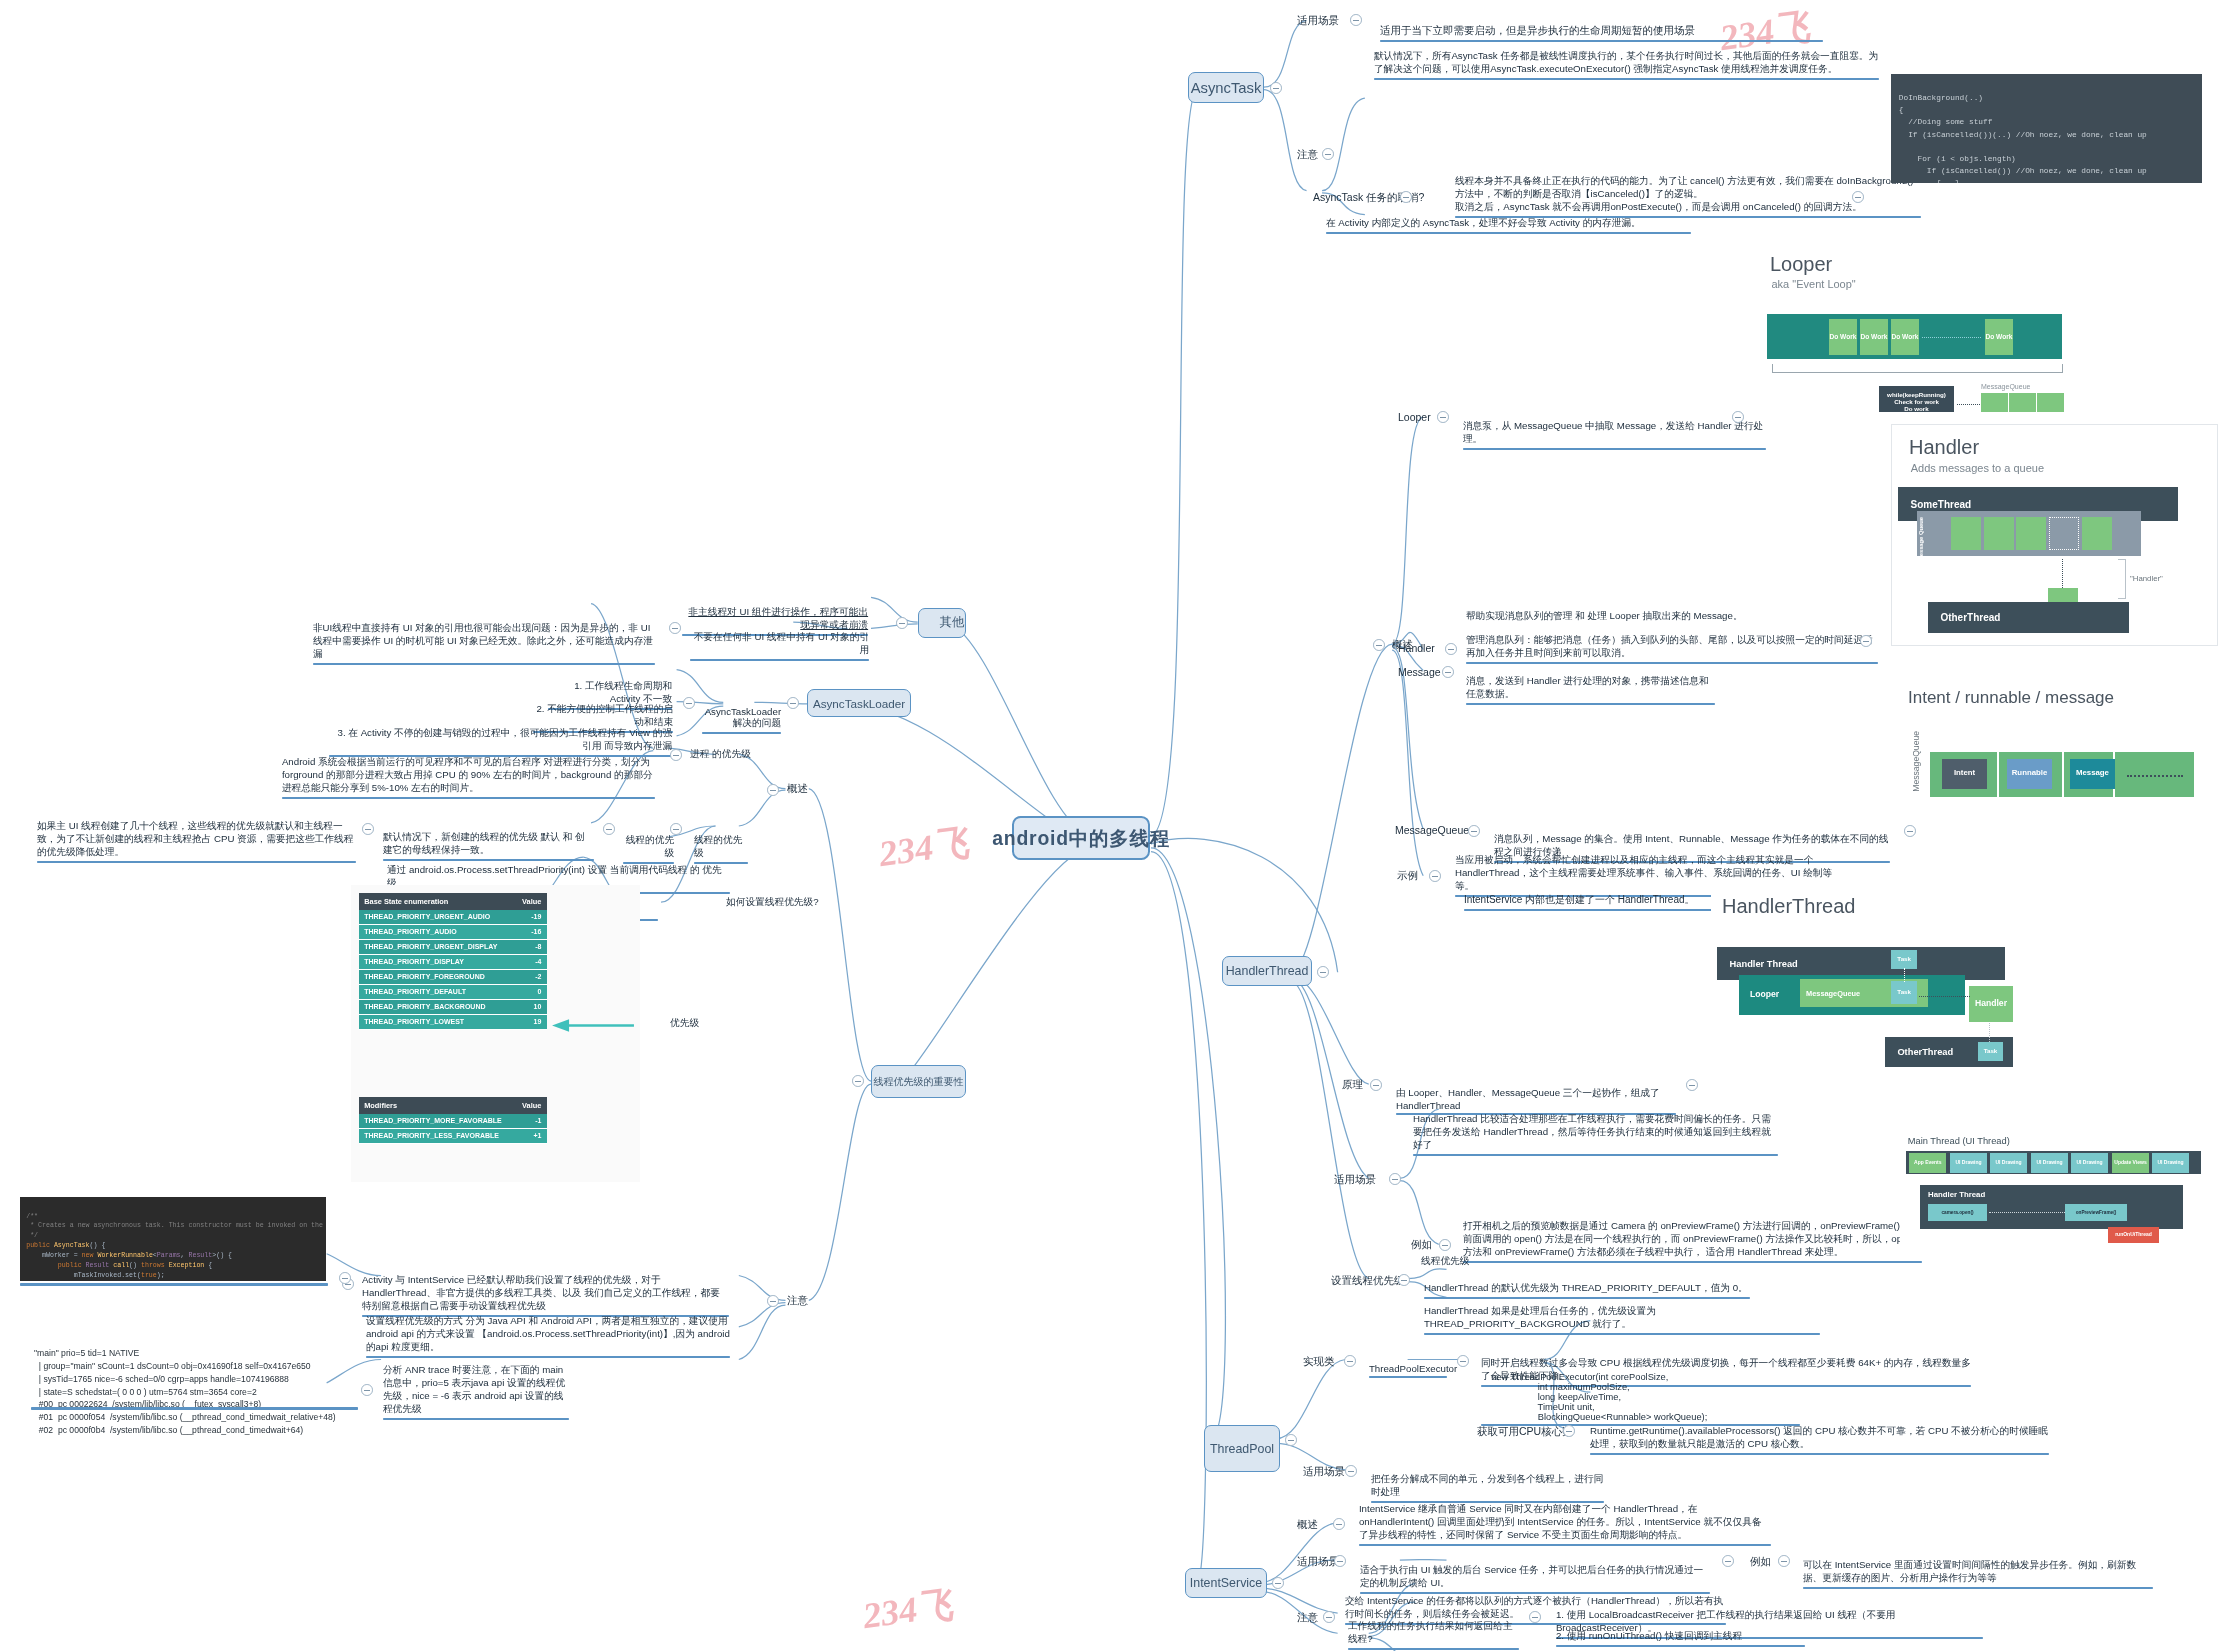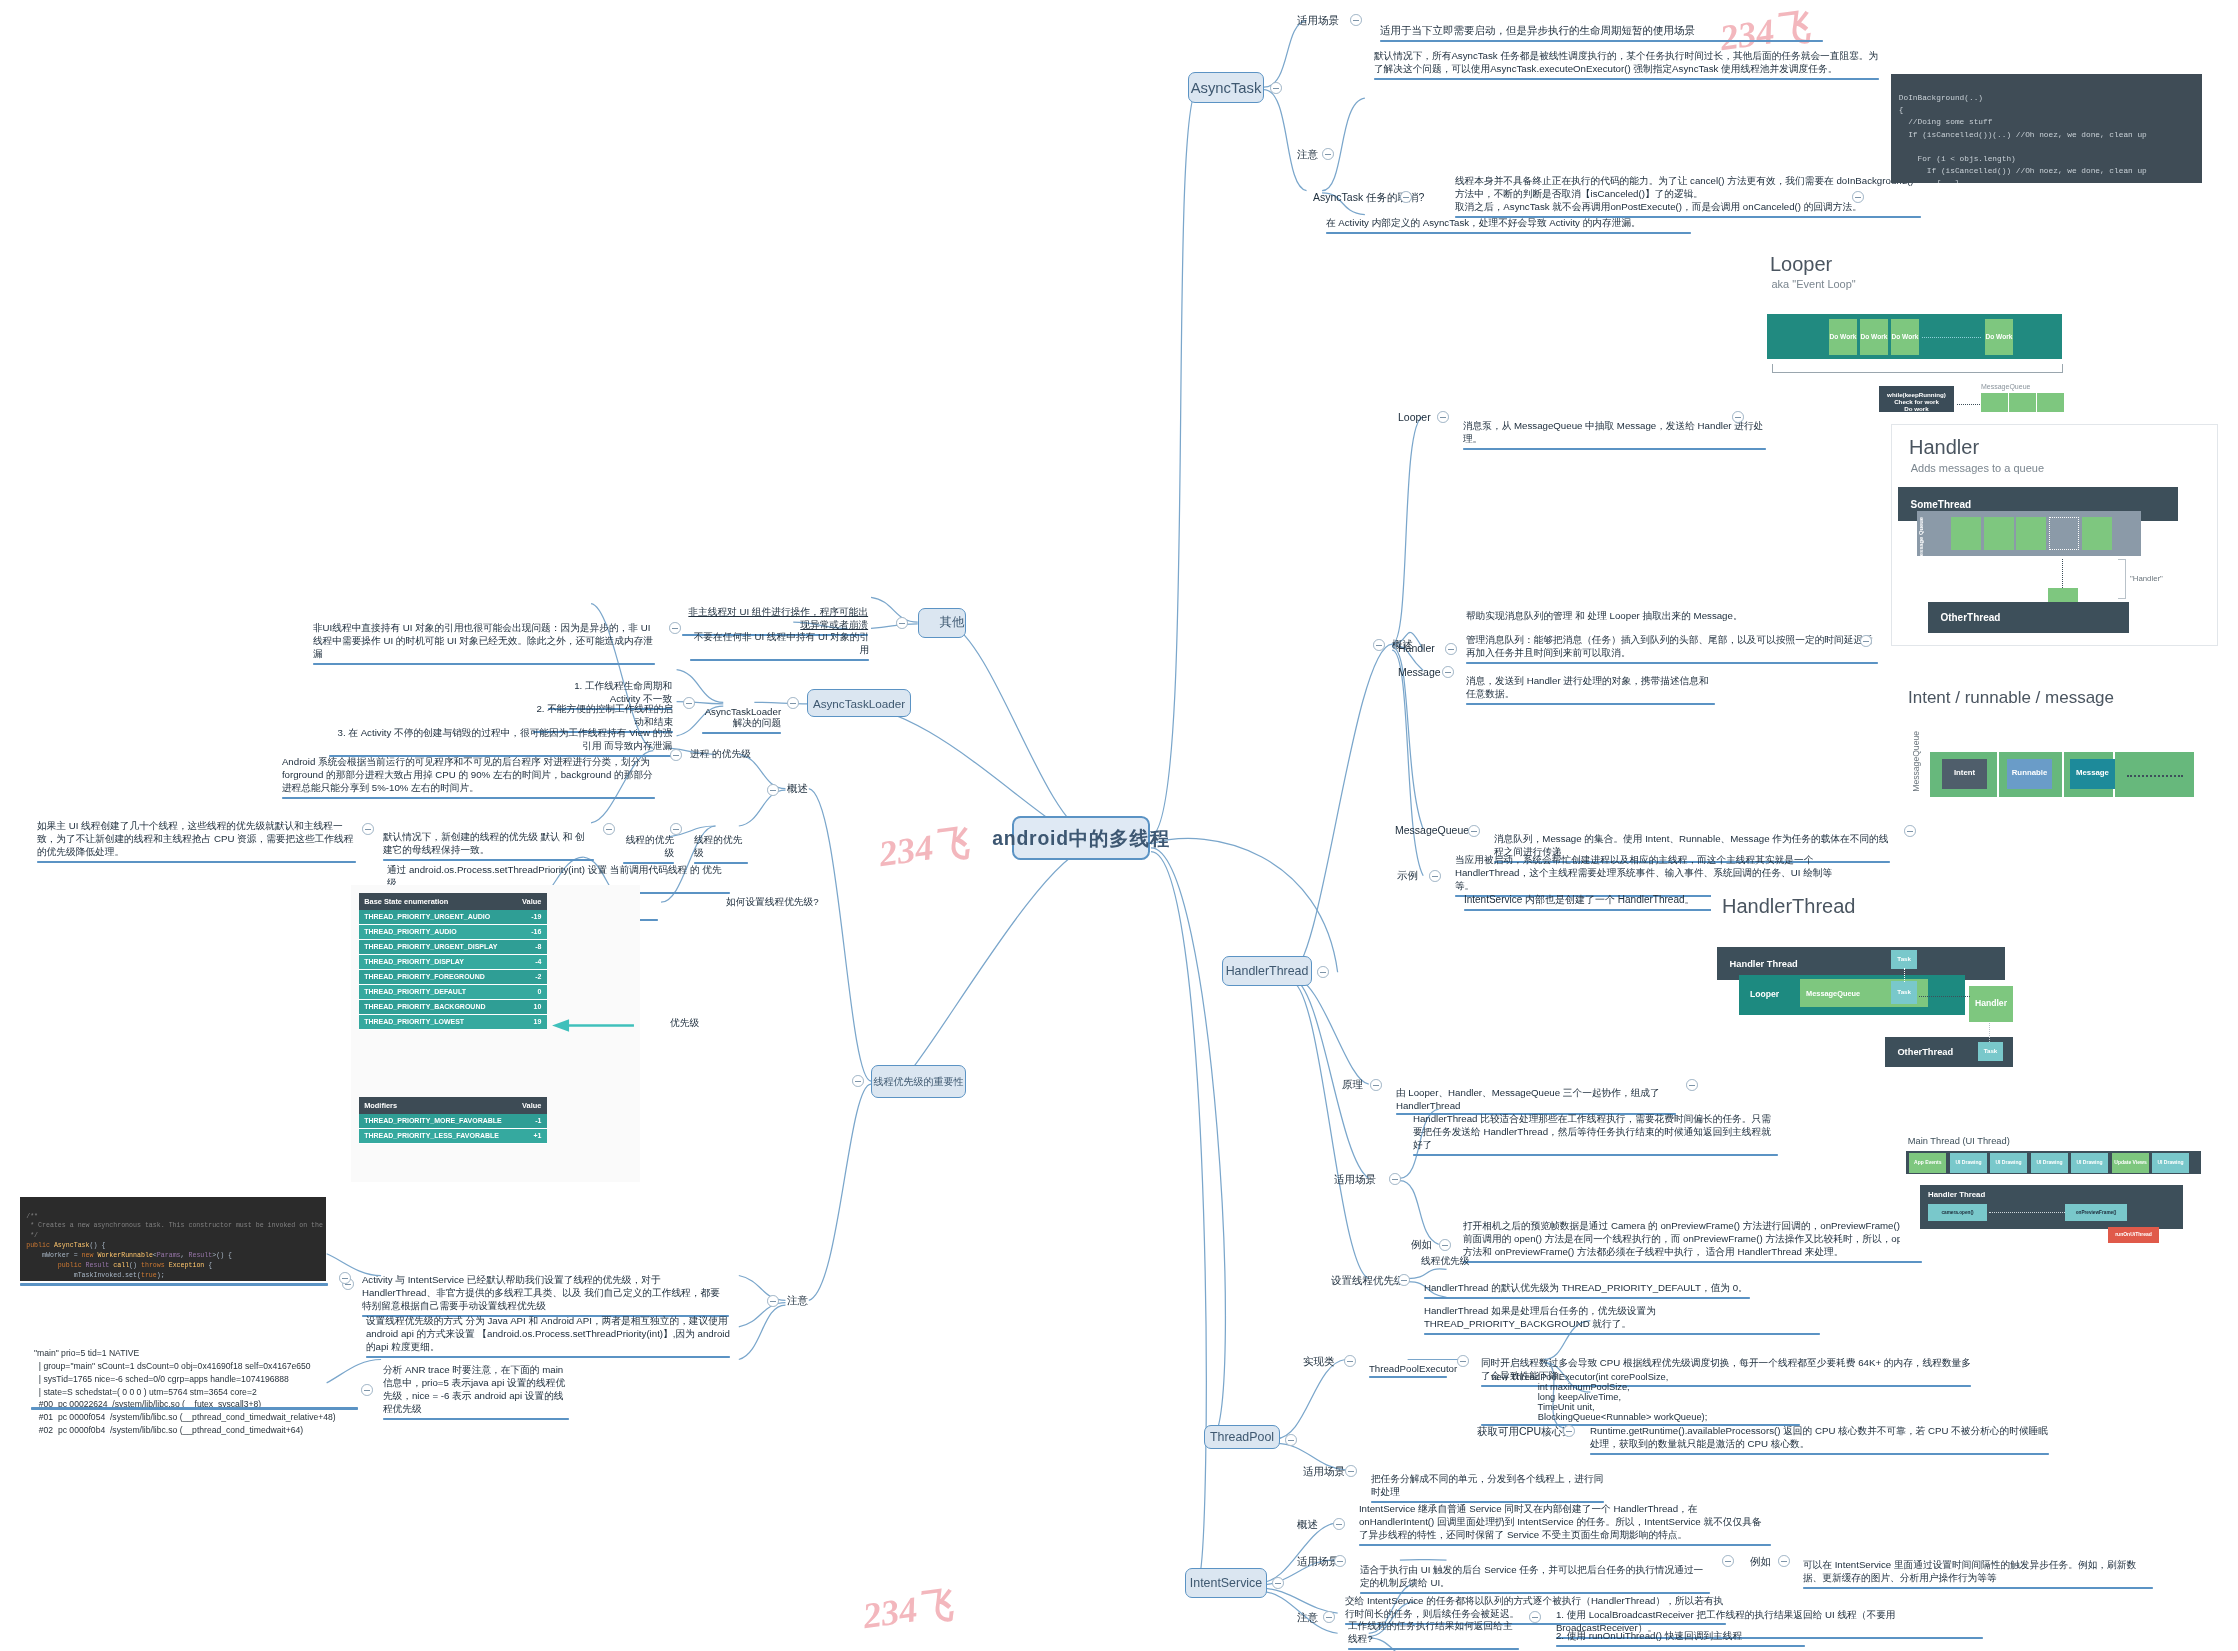--- a/index.html
+++ b/index.html
@@ -456,21 +456,21 @@
     <div class="green-box" style="position:absolute;left:212px;top:22px;width:37px;height:20px;background:#7ec77f;font-size:5px;">Update Views</div>
     <div class="green-box" style="position:absolute;left:252px;top:22px;width:37px;height:20px;background:#79c8cb;font-size:5px;">UI Drawing</div>
     <div style="position:absolute;left:20px;top:54px;width:263px;height:44px;background:#3d4f5a;"></div>
     <div style="position:absolute;left:28px;top:59px;color:#fff;font-size:7.8px;font-weight:bold;">Handler Thread</div>
     <div class="green-box" style="position:absolute;left:28px;top:73px;width:59px;height:17px;background:#79c8cb;font-size:4.7px;color:#20303f;">camera.open()</div>
     <div class="green-box" style="position:absolute;left:165px;top:73px;width:62px;height:17px;background:#79c8cb;font-size:4.7px;color:#20303f;">onPreviewFrame()</div>
     <div style="position:absolute;left:89px;top:81px;width:76px;border-top:1.6px dotted #cfd6db;"></div>
     <div class="green-box" style="position:absolute;left:208px;top:96px;width:51px;height:15.6px;background:#e05a4a;font-size:5px;">runOnUiThread</div>
   </div>
 
-  <div class="box" style="left:1204px; top:1425px; width:76px; height:24px;">
+  <div class="box" style="left:1204px; top:1425px; width:76px; height:47px;">
     <span style="font-size:12.4px;">ThreadPool</span>
   </div>
   <div class="coll" style="left:1285px; top:1434px;"></div>
 
   <div class="lnode" style="left:1303px; top:1355px;">实现类</div>
   <div class="coll" style="left:1344px; top:1355px;"></div>
   <div class="tnode" style="left:1365px; top:1350px; width:86px; font-size:9.7px;">
     <span>ThreadPoolExecutor</span><i class="bar"></i>
   </div>
   <div class="coll" style="left:1457px; top:1355px;"></div>

